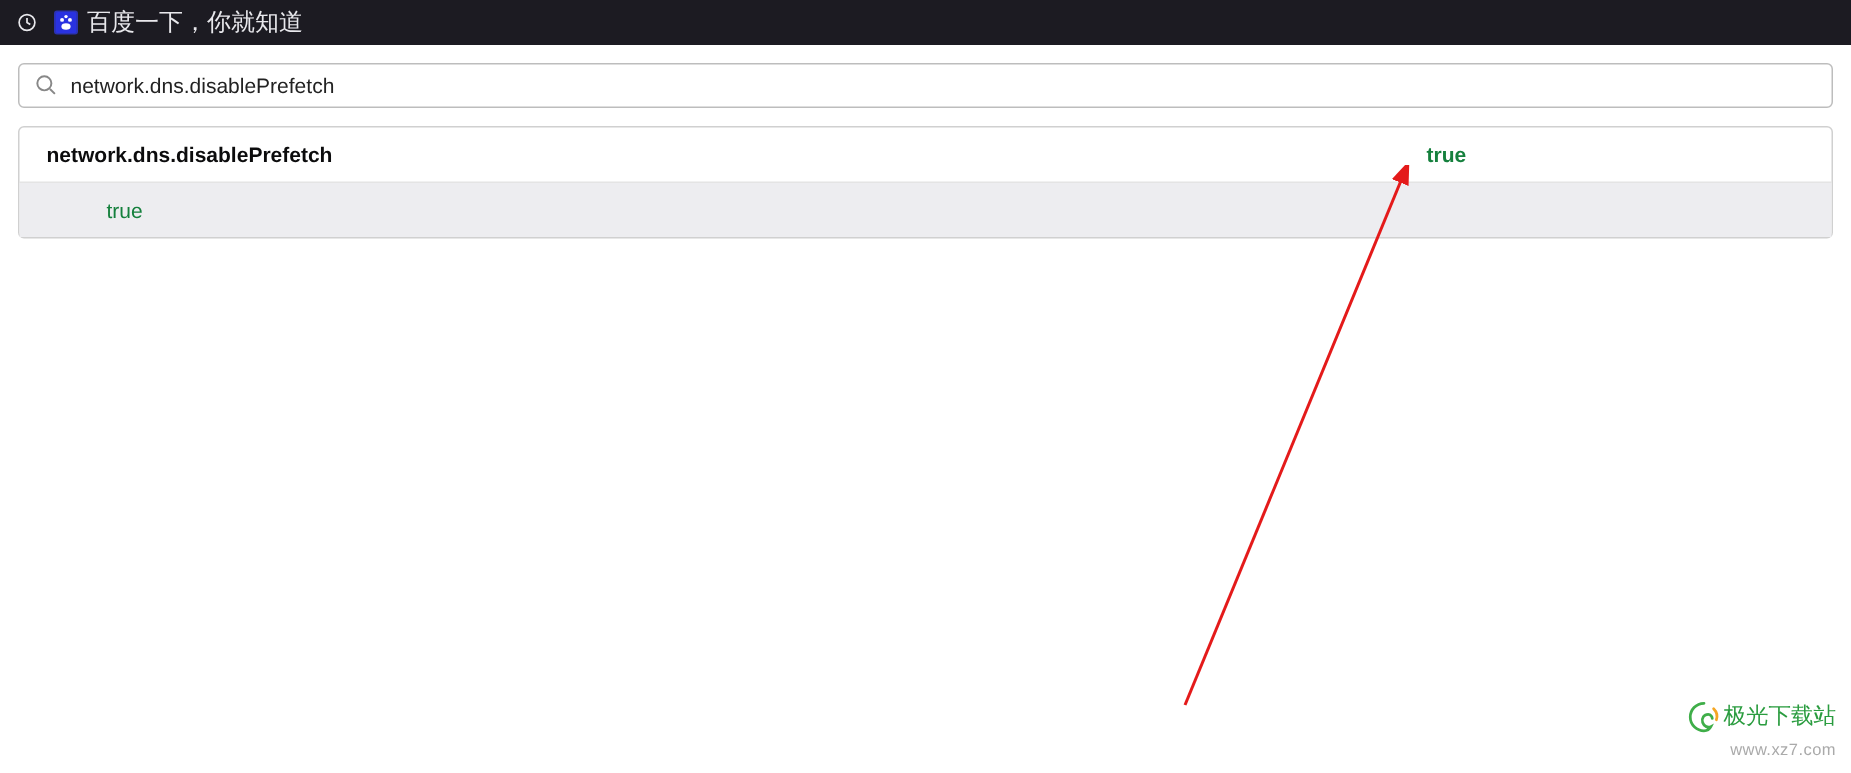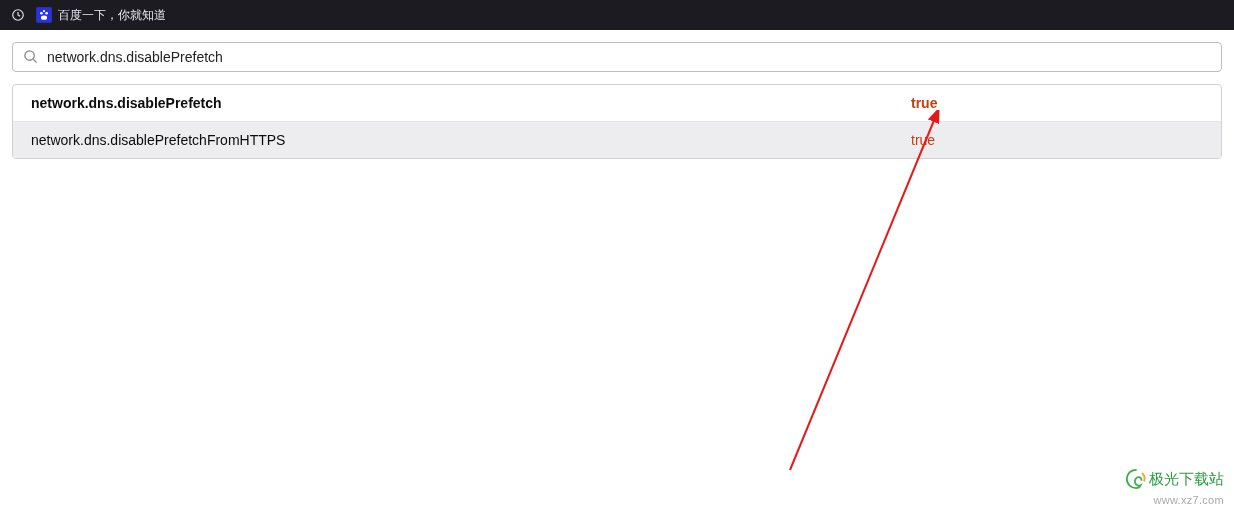--- a/index.html
+++ b/index.html
@@ -37,21 +37,21 @@
       height: 16px;
       background: #2b32b2;
       border-radius: 2px;
       display: inline-flex;
       align-items: center;
       justify-content: center;
       margin-right: 6px;
     }
     .tab-title {
       color: #e8e8ec;
-      font-size: 12px;
+      font-size: 16px;
     }
     .search-bar-container {
       margin: 12px;
       border: 1px solid #bdbdbd;
       border-radius: 4px;
       display: flex;
       align-items: center;
       padding: 6px 10px;
       background: #fff;
     }
@@ -91,21 +91,22 @@
     }
     .result-name {
       flex: 0 0 880px;
       color: #0c0c0d;
     }
     .result-name.bold {
       font-weight: 700;
     }
     .result-value {
       flex: 1;
-      color: #c2410c;
+      color: #15803d;
+      margin-left: 40px;
     }
     .result-value.bold {
       font-weight: 700;
     }
     .red-arrow {
       position: absolute;
       top: 110px;
       left: 770px;
       pointer-events: none;
     }
@@ -168,21 +169,20 @@
   </span>
   <input type="text" class="search-input" value="network.dns.disablePrefetch" style="">
 </div>
 
 <div class="results-container">
   <div class="result-row">
     <span class="result-name bold">network.dns.disablePrefetch</span>
     <span class="result-value bold">true</span>
   </div>
   <div class="result-row selected">
-    <span class="result-name">network.dns.disablePrefetchFromHTTPS</span>
     <span class="result-value">true</span>
   </div>
 </div>
 
 <svg class="red-arrow" width="200" height="370">
   <defs>
     <marker id="ah" markerWidth="10" markerHeight="10" refX="2" refY="3" orient="auto">
       <path d="M0,0 L0,6 L8,3 z" fill="#e41a1a"></path>
     </marker>
   </defs>

